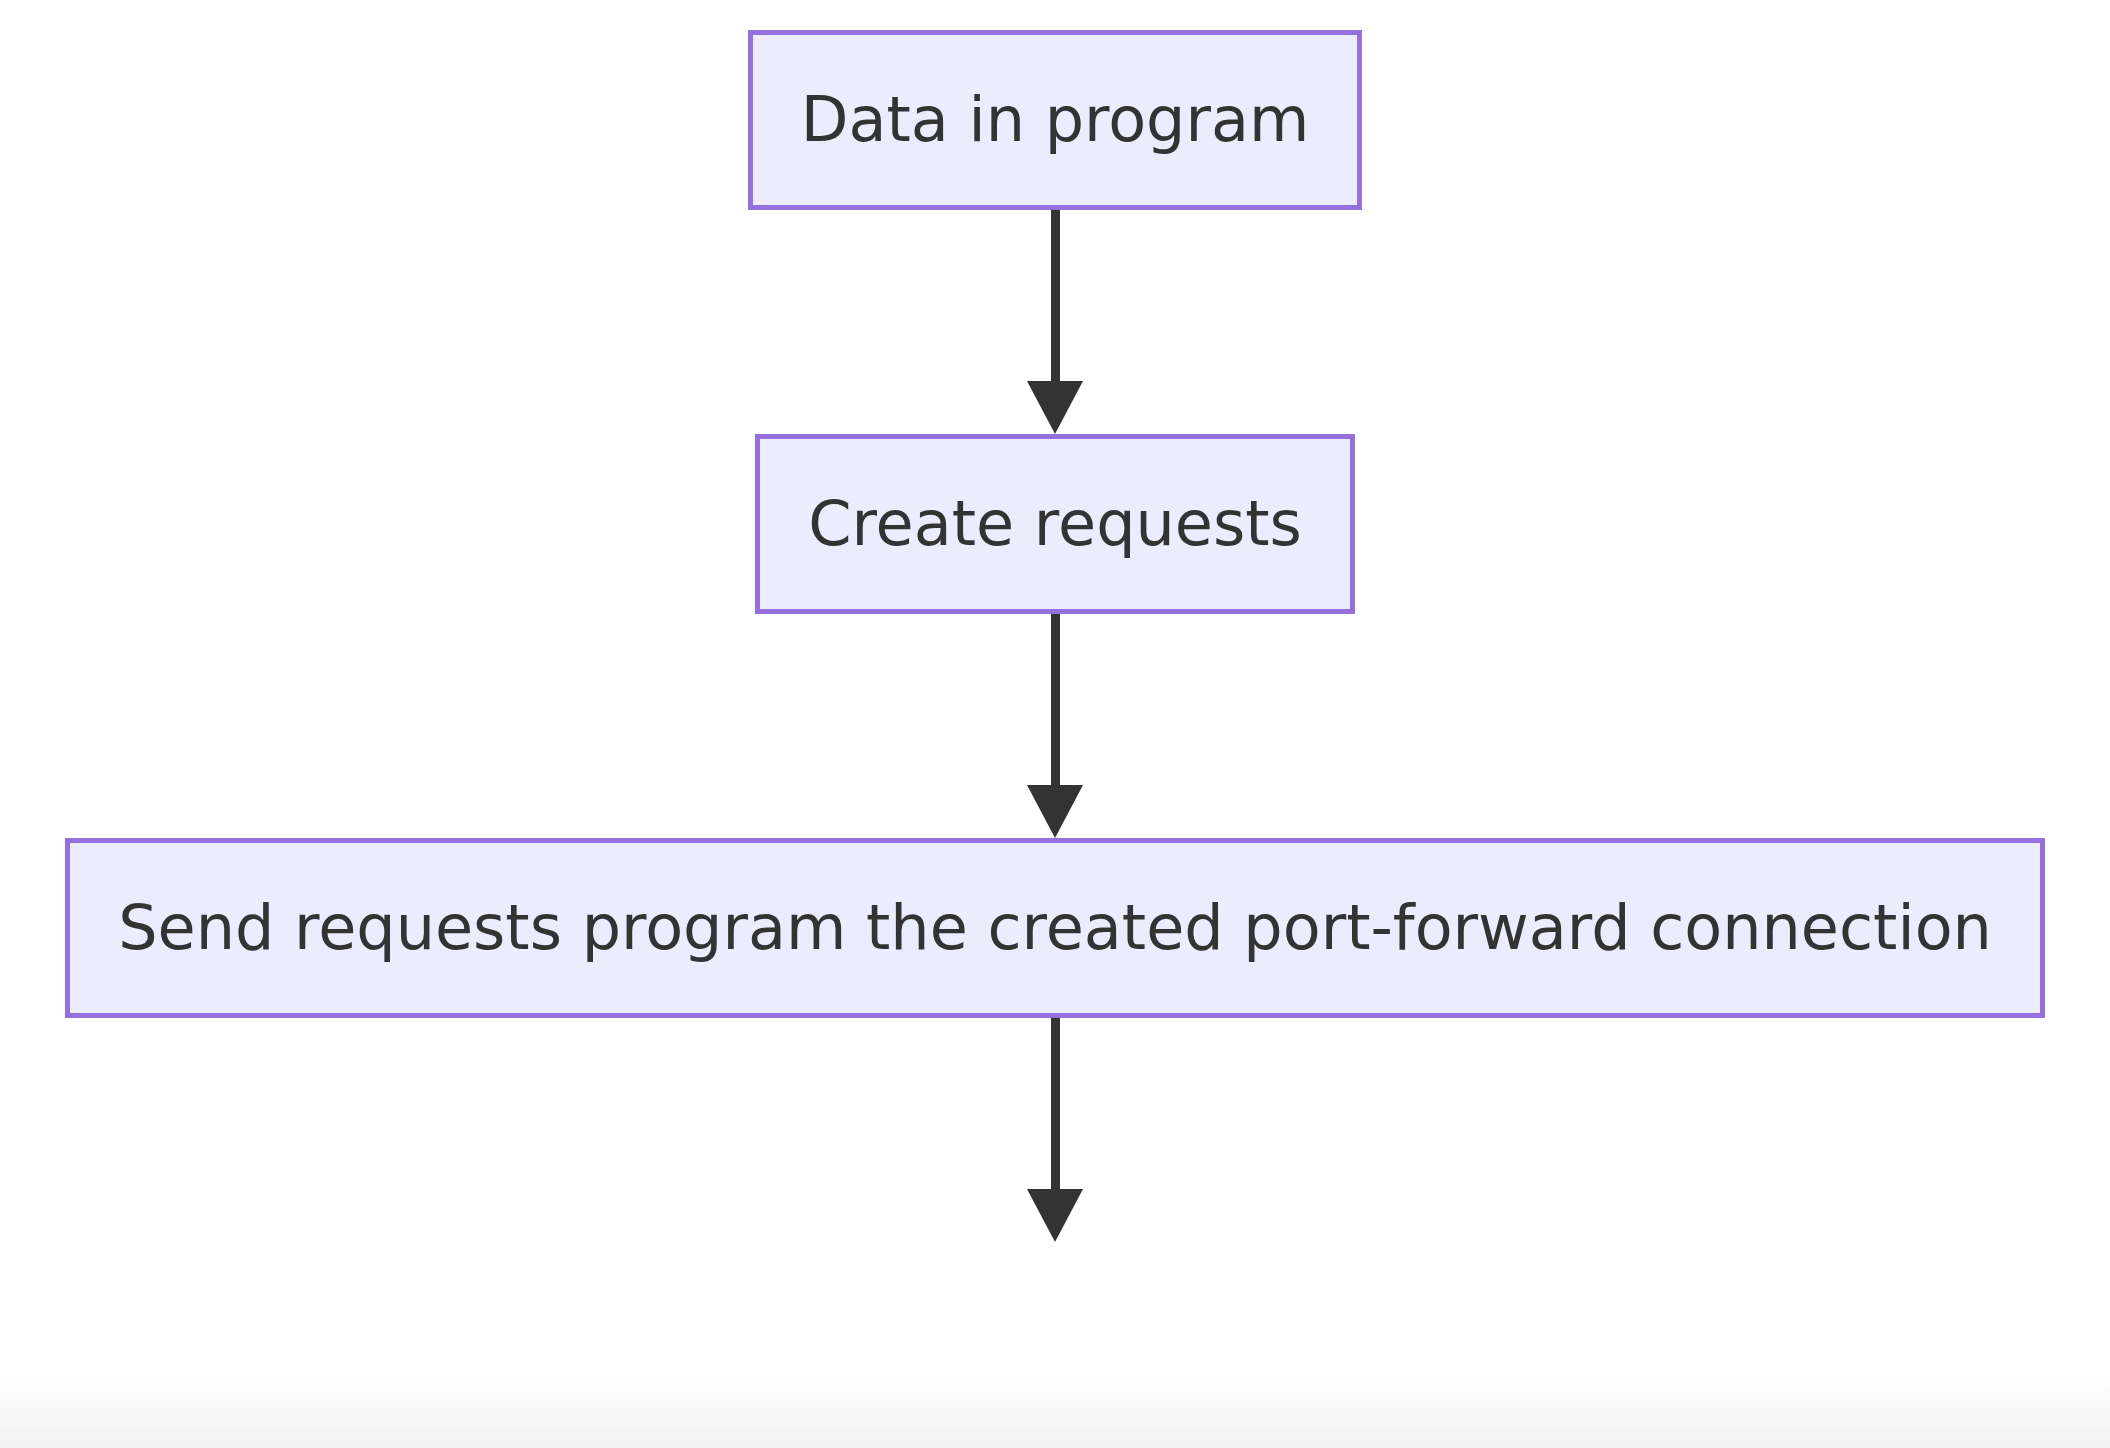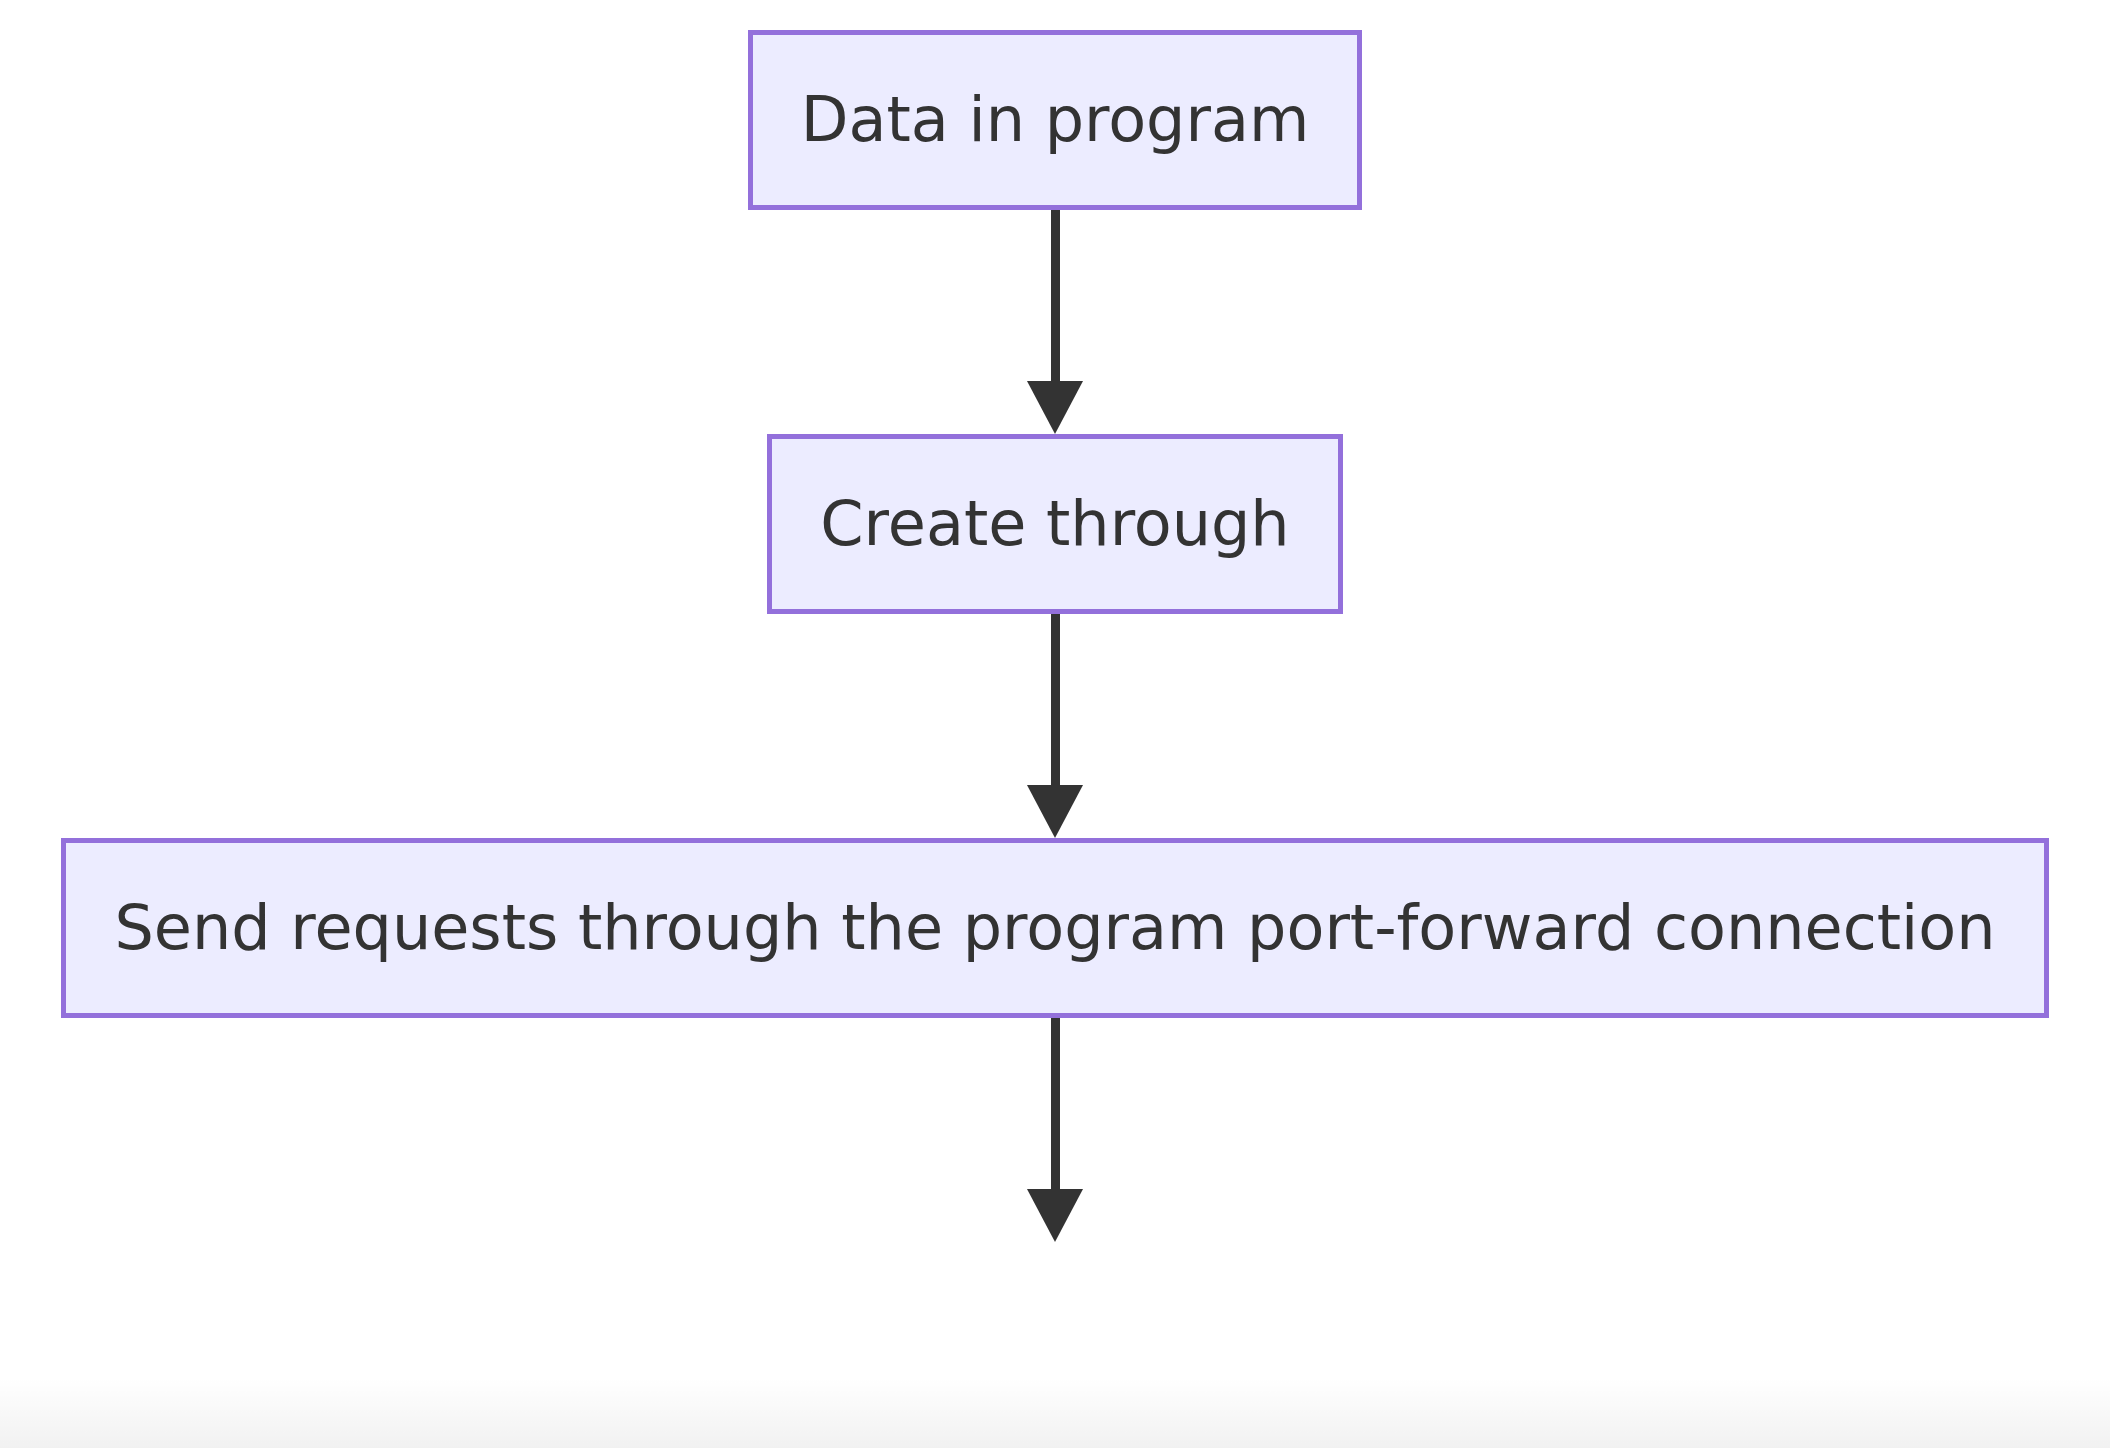--- a/index.html
+++ b/index.html
@@ -82,28 +82,28 @@
 
 <div class="diagram">
 
   <div class="node">Data in program</div>
 
   <div class="arrow">
     <div class="shaft"></div>
     <div class="head"></div>
   </div>
 
-  <div class="node">Create through</div>
+  <div class="node">Create requests</div>
 
   <div class="arrow">
     <div class="shaft"></div>
     <div class="head"></div>
   </div>
 
-  <div class="node">Send requests through the program port-forward connection</div>
+  <div class="node">Send requests program the created port-forward connection</div>
 
   <div class="arrow">
     <div class="shaft"></div>
     <div class="head"></div>
   </div>
 
 
   <div class="bottom-fade"></div>
 </div>
 

